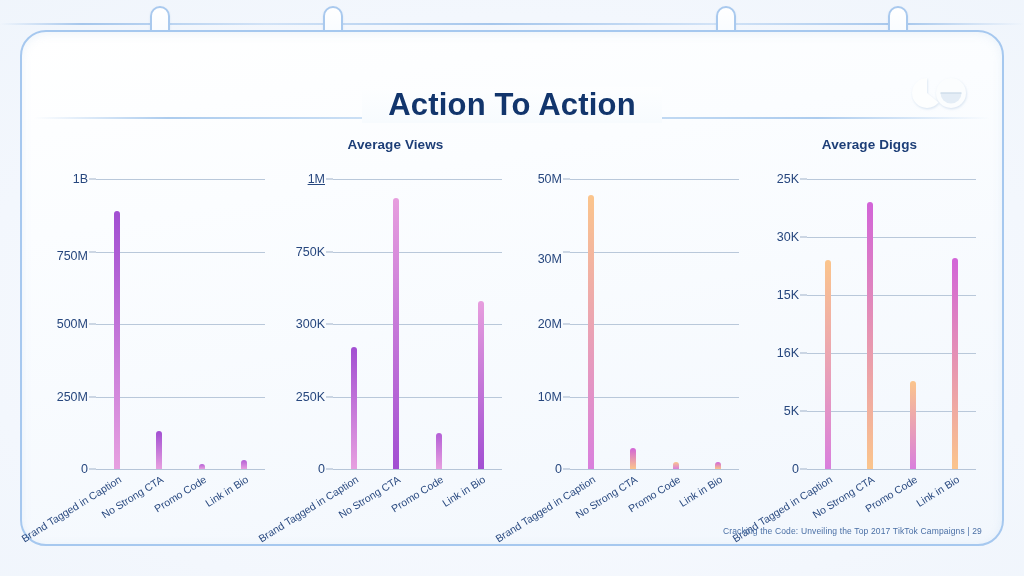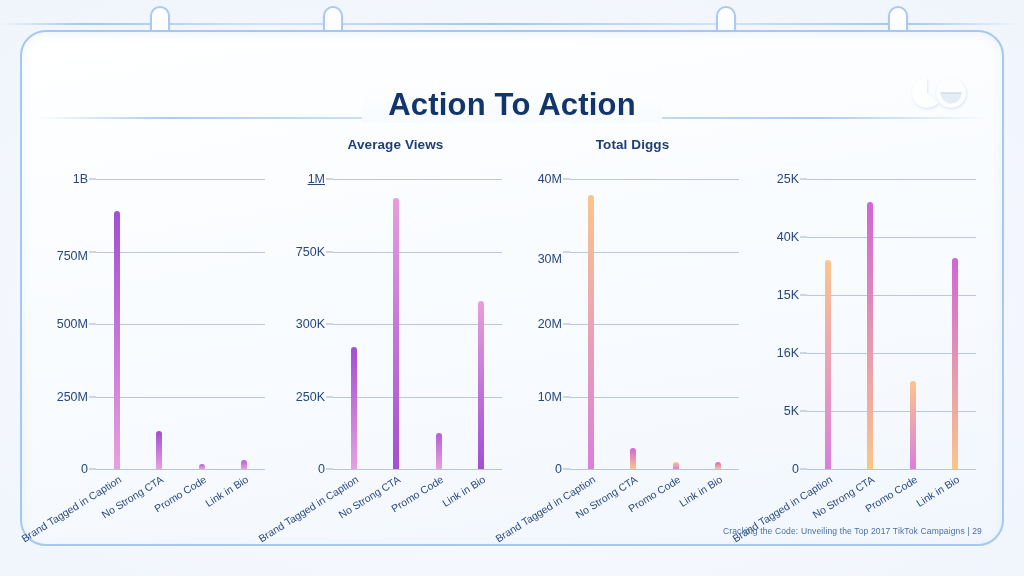--- a/index.html
+++ b/index.html
@@ -255,37 +255,36 @@
             </div>
             <div class="xlabel-slot" style="left: 62.5%;">
               <span class="xlabel">Promo Code</span>
             </div>
             <div class="xlabel-slot" style="left: 87.5%;">
               <span class="xlabel">Link in Bio</span>
             </div>
           </div>
         </div>
         <div class="chart">
-          <div class="chart-title">Total Diggs</div>
           <div class="plot">
             <div class="gridline zero" style="top: 290px;"></div>
             <div class="tick-dash" style="top: 290px;"></div>
             <div class="tick-label" style="top: 290px;">0</div>
             <div class="gridline" style="top: 217.5px;"></div>
             <div class="tick-dash" style="top: 217.5px;"></div>
             <div class="tick-label" style="top: 217.5px;">10M</div>
             <div class="gridline" style="top: 145px;"></div>
             <div class="tick-dash" style="top: 145px;"></div>
             <div class="tick-label" style="top: 145px;">20M</div>
             <div class="gridline" style="top: 72.5px;"></div>
             <div class="tick-dash" style="top: 72.5px;"></div>
             <div class="tick-label" style="top: 80px;">30M</div>
             <div class="gridline" style="top: 0px;"></div>
             <div class="tick-dash" style="top: 0px;"></div>
-            <div class="tick-label" style="top: 0px;">40M</div>
+            <div class="tick-label" style="top: 0px;">50M</div>
             <div class="bars">
               <div class="bar-slot">
                 <div class="bar" title="Brand Tagged in Caption: 37800000" style="height: 274.05px; background: linear-gradient(rgb(251, 197, 140) 0%, rgb(217, 127, 221) 100%);"></div>
               </div>
               <div class="bar-slot">
                 <div class="bar" title="No Strong CTA: 2900000" style="height: 21.025px; background: linear-gradient(rgb(210, 100, 216) 0%, rgb(251, 197, 140) 100%);"></div>
               </div>
               <div class="bar-slot">
                 <div class="bar" title="Promo Code: 900000" style="height: 6.525px; background: linear-gradient(rgb(251, 197, 140) 0%, rgb(217, 127, 221) 100%);"></div>
               </div>
@@ -303,36 +302,37 @@
             </div>
             <div class="xlabel-slot" style="left: 62.5%;">
               <span class="xlabel">Promo Code</span>
             </div>
             <div class="xlabel-slot" style="left: 87.5%;">
               <span class="xlabel">Link in Bio</span>
             </div>
           </div>
         </div>
         <div class="chart">
+          <div class="chart-title">Average Diggs</div>
           <div class="plot">
             <div class="gridline zero" style="top: 290px;"></div>
             <div class="tick-dash" style="top: 290px;"></div>
             <div class="tick-label" style="top: 290px;">0</div>
             <div class="gridline" style="top: 232px;"></div>
             <div class="tick-dash" style="top: 232px;"></div>
             <div class="tick-label" style="top: 232px;">5K</div>
             <div class="gridline" style="top: 174px;"></div>
             <div class="tick-dash" style="top: 174px;"></div>
             <div class="tick-label" style="top: 174px;">16K</div>
             <div class="gridline" style="top: 116px;"></div>
             <div class="tick-dash" style="top: 116px;"></div>
             <div class="tick-label" style="top: 116px;">15K</div>
             <div class="gridline" style="top: 58px;"></div>
             <div class="tick-dash" style="top: 58px;"></div>
-            <div class="tick-label" style="top: 58px;">40K</div>
+            <div class="tick-label" style="top: 58px;">30K</div>
             <div class="gridline" style="top: 0px;"></div>
             <div class="tick-dash" style="top: 0px;"></div>
             <div class="tick-label" style="top: 0px;">25K</div>
             <div class="bars">
               <div class="bar-slot">
                 <div class="bar" title="Brand Tagged in Caption: 18000" style="height: 208.8px; background: linear-gradient(rgb(251, 197, 140) 0%, rgb(217, 127, 221) 100%);"></div>
               </div>
               <div class="bar-slot">
                 <div class="bar" title="No Strong CTA: 23000" style="height: 266.8px; background: linear-gradient(rgb(210, 100, 216) 0%, rgb(251, 197, 140) 100%);"></div>
               </div>

